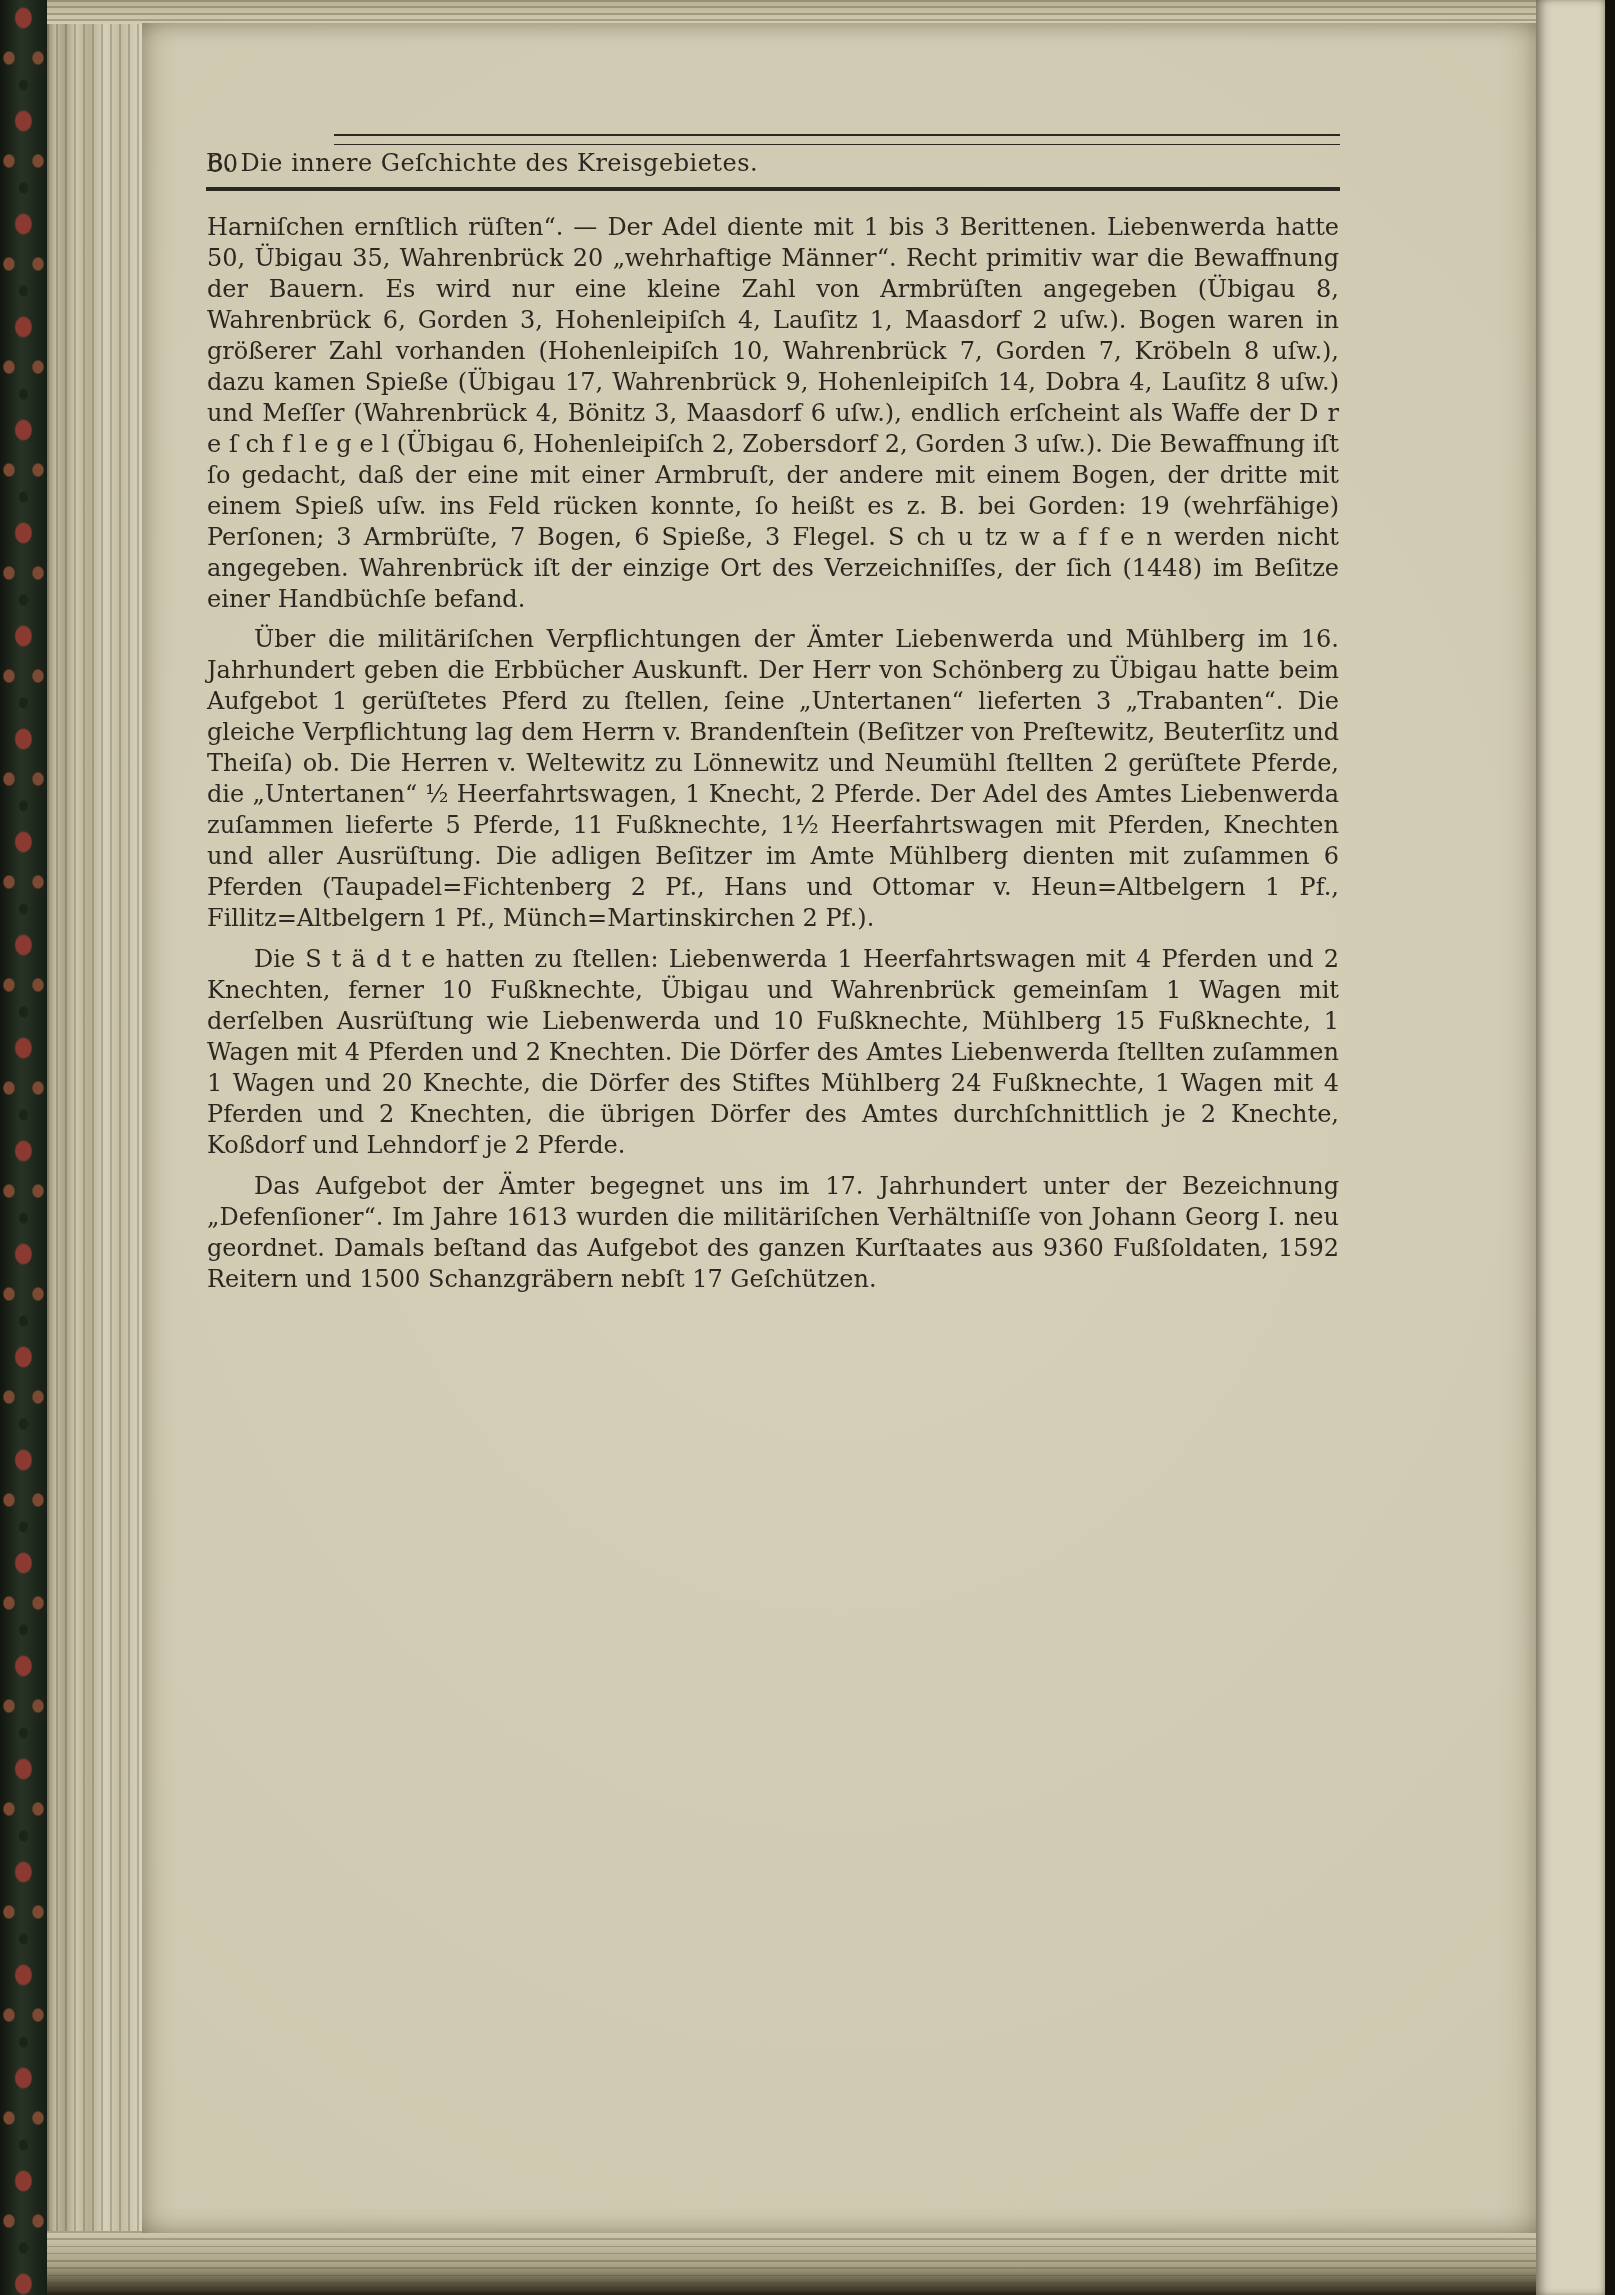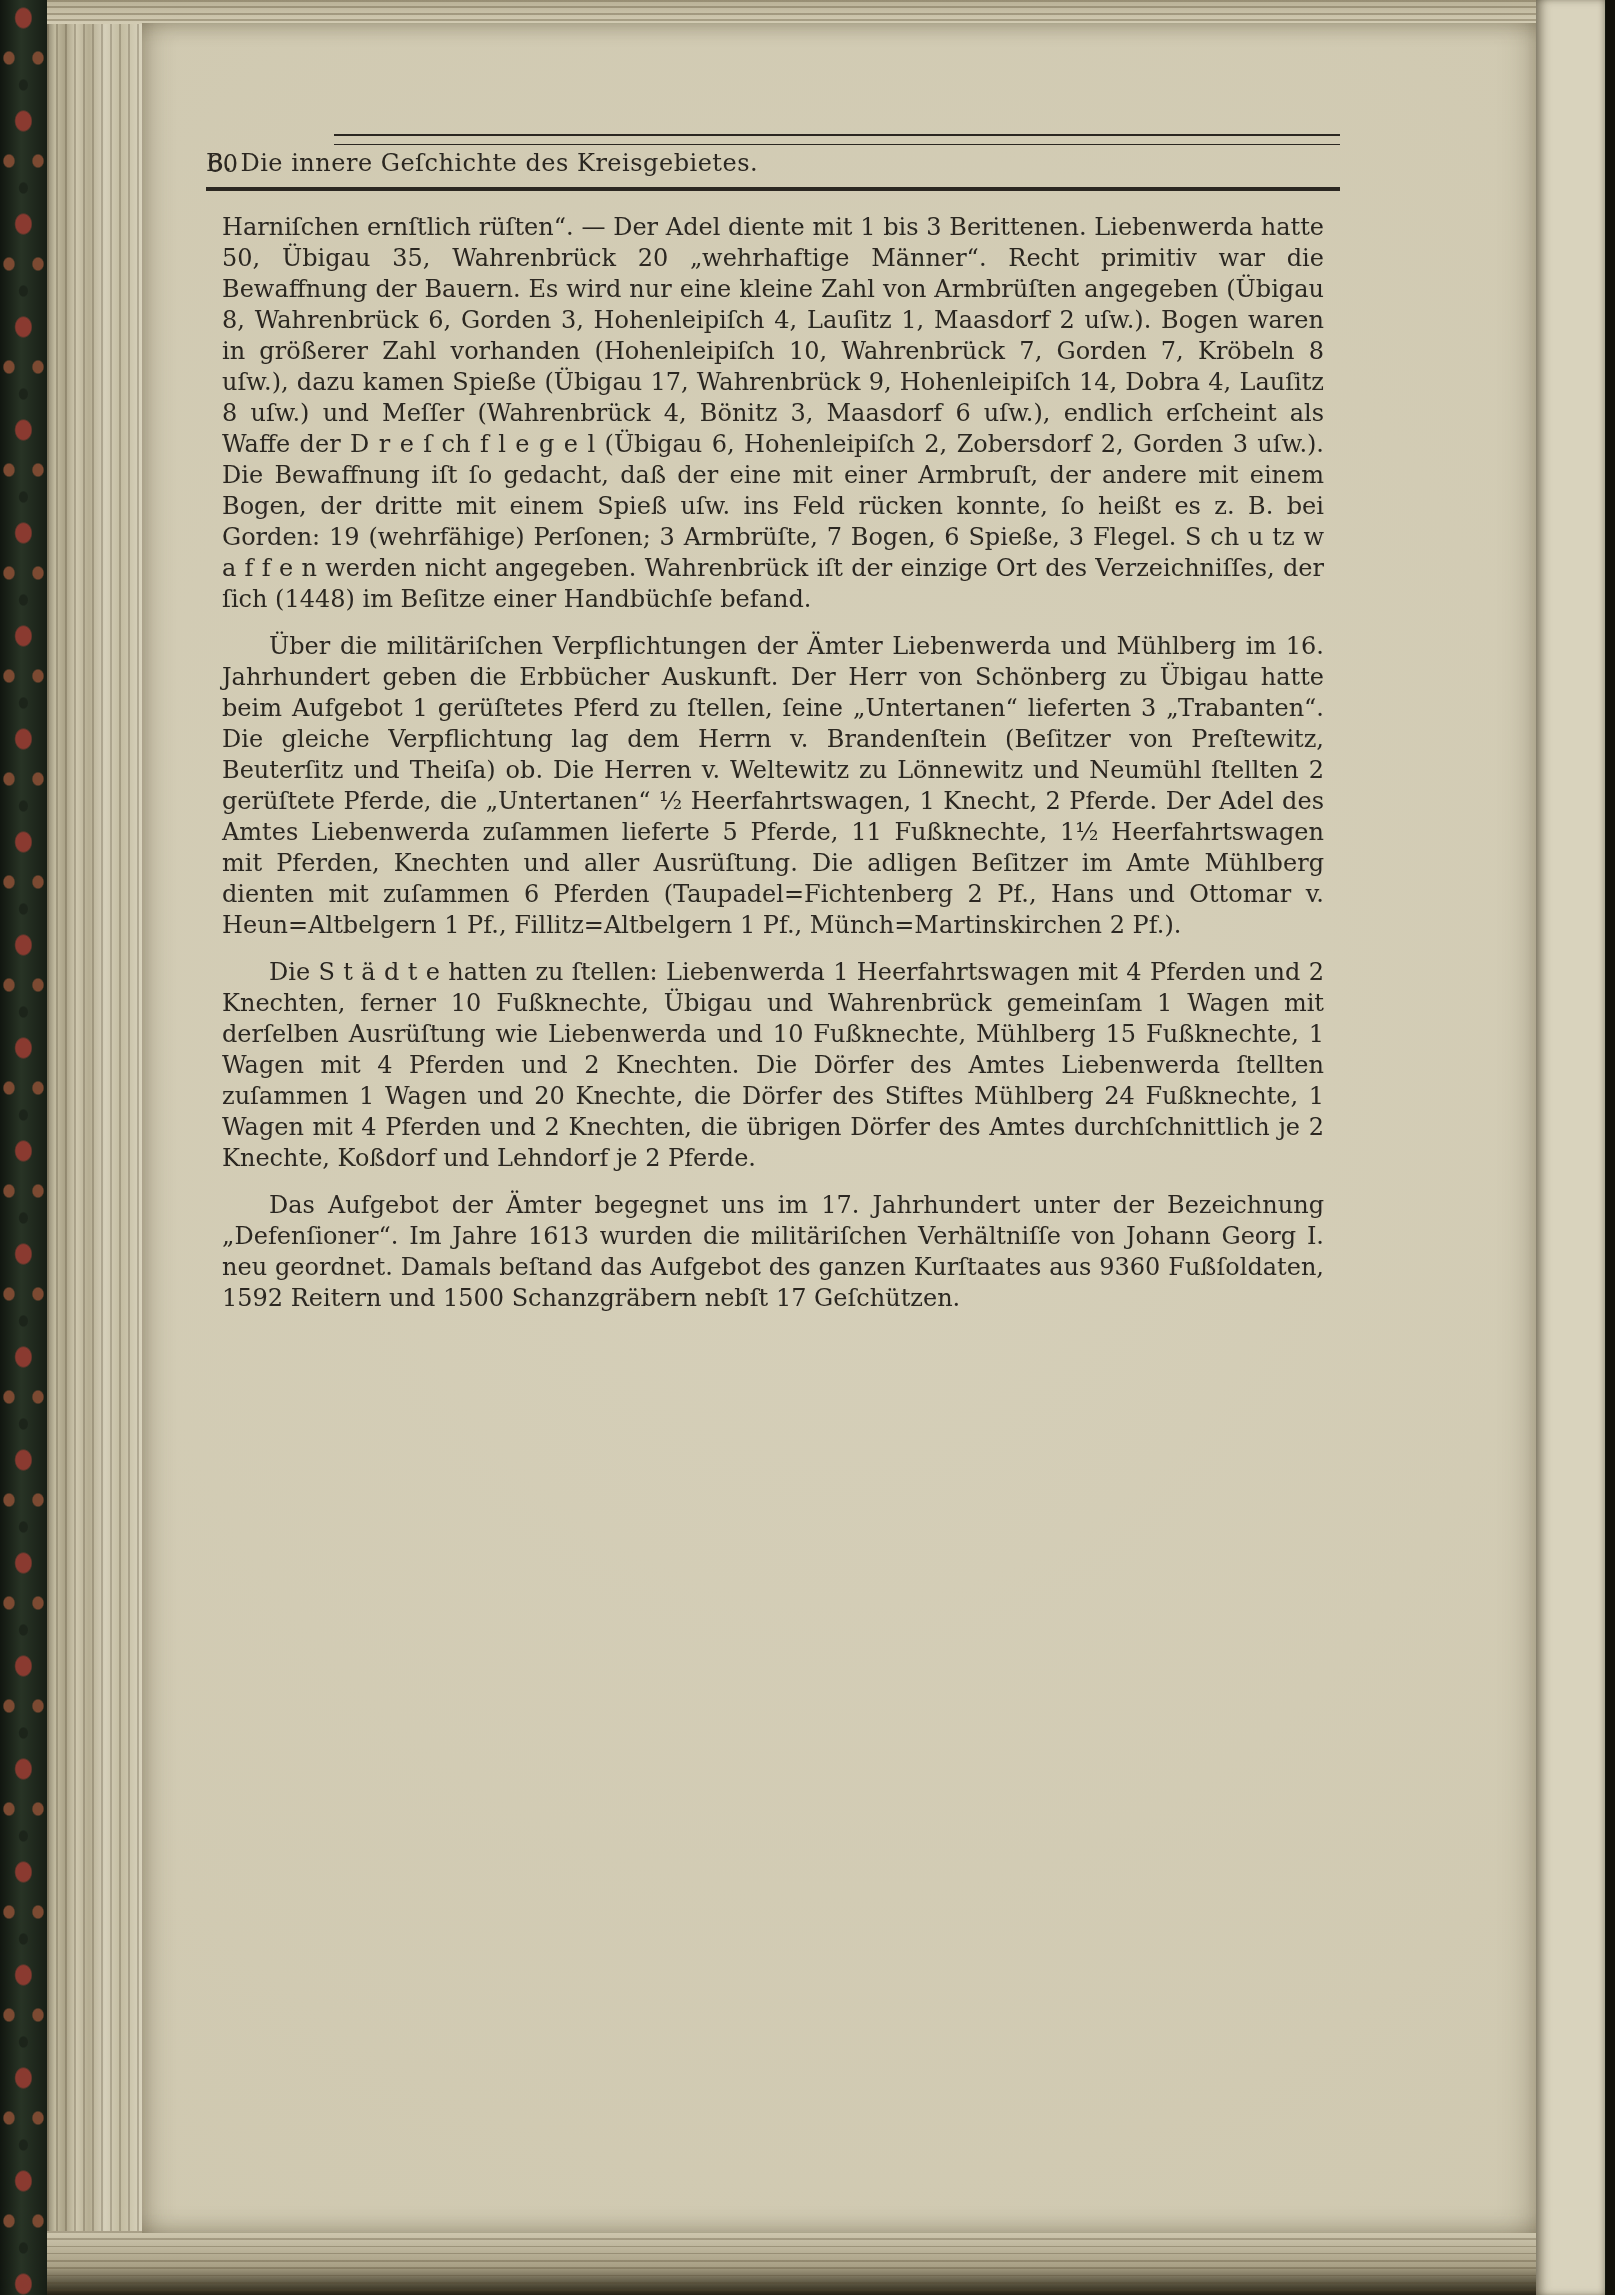--- a/index.html
+++ b/index.html
@@ -78,21 +78,21 @@
     margin-left:128px; height:8px;
     border-top:2.4px solid var(--ink, #2b2721);
     border-bottom:1.6px solid var(--ink, #2b2721);
   }
   .head-row { position:relative; height:34px; margin-top:4px; }
   .pagenum { position:absolute; left:1.6px; top:1.6px; font-size:24px; }
   .running-head { display:block; text-align:left; font-size:24px; letter-spacing:0.5px; }
   .thick-rule { margin-top:4px; height:4px; background:var(--ink, #2b2721); }
 
   .body-text { margin-top:21px; font-size:24px; line-height:31px; text-align:justify; }
-  .body-text p { margin:16px; }
+  .body-text p { margin:1px; }
   .body-text p + p { margin-top:9.7px; }
   .body-text p.indent { text-indent:47px; }
 </style>
 </head>
 <body>
 
 <div class="scan">
 
   <div class="cover-edge"></div>
   <div class="page-stack-left"></div>

